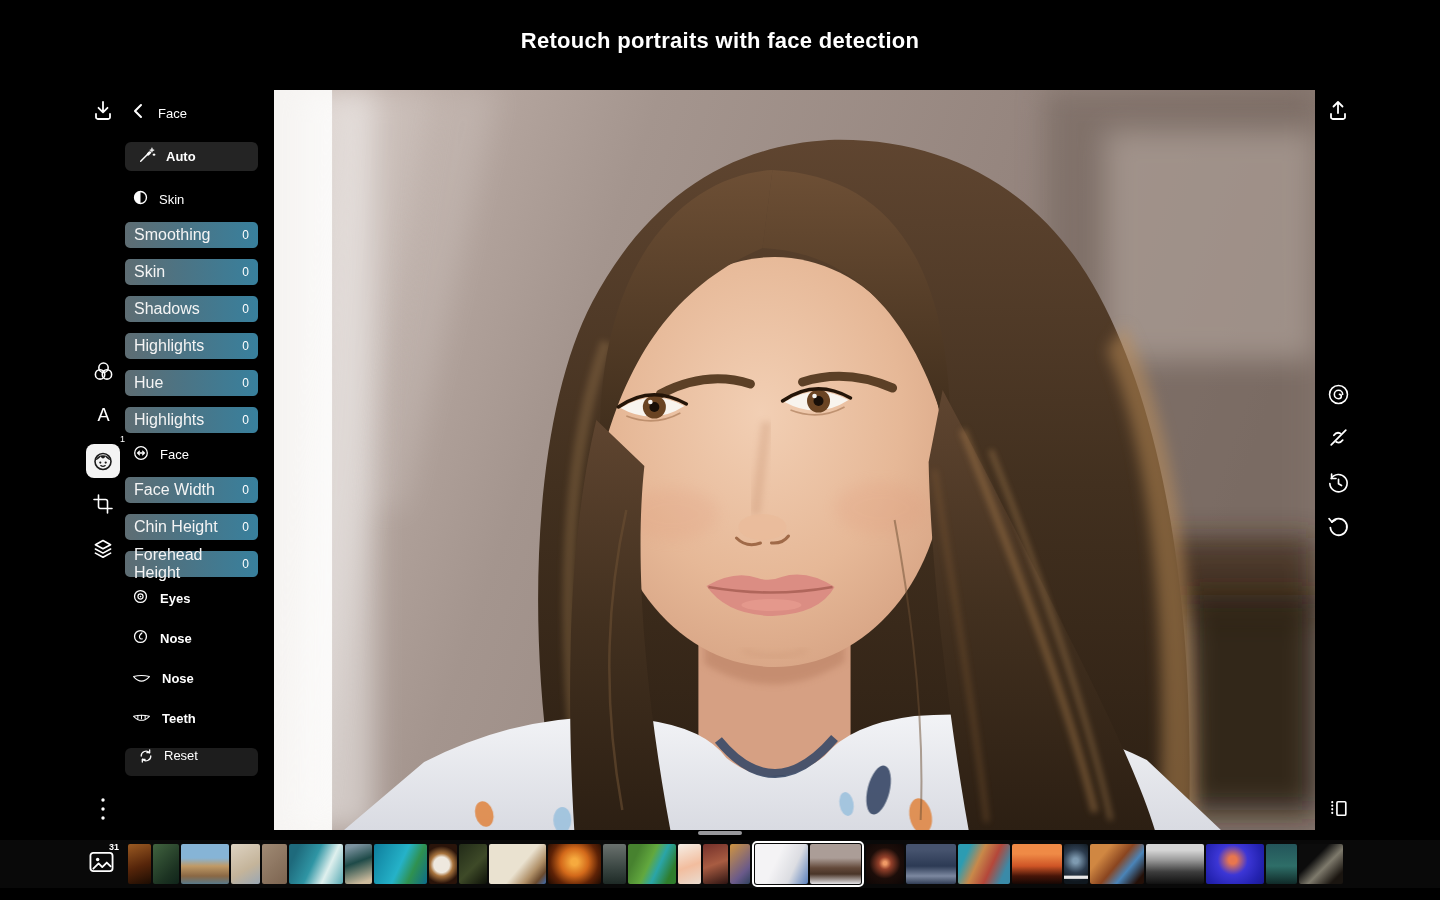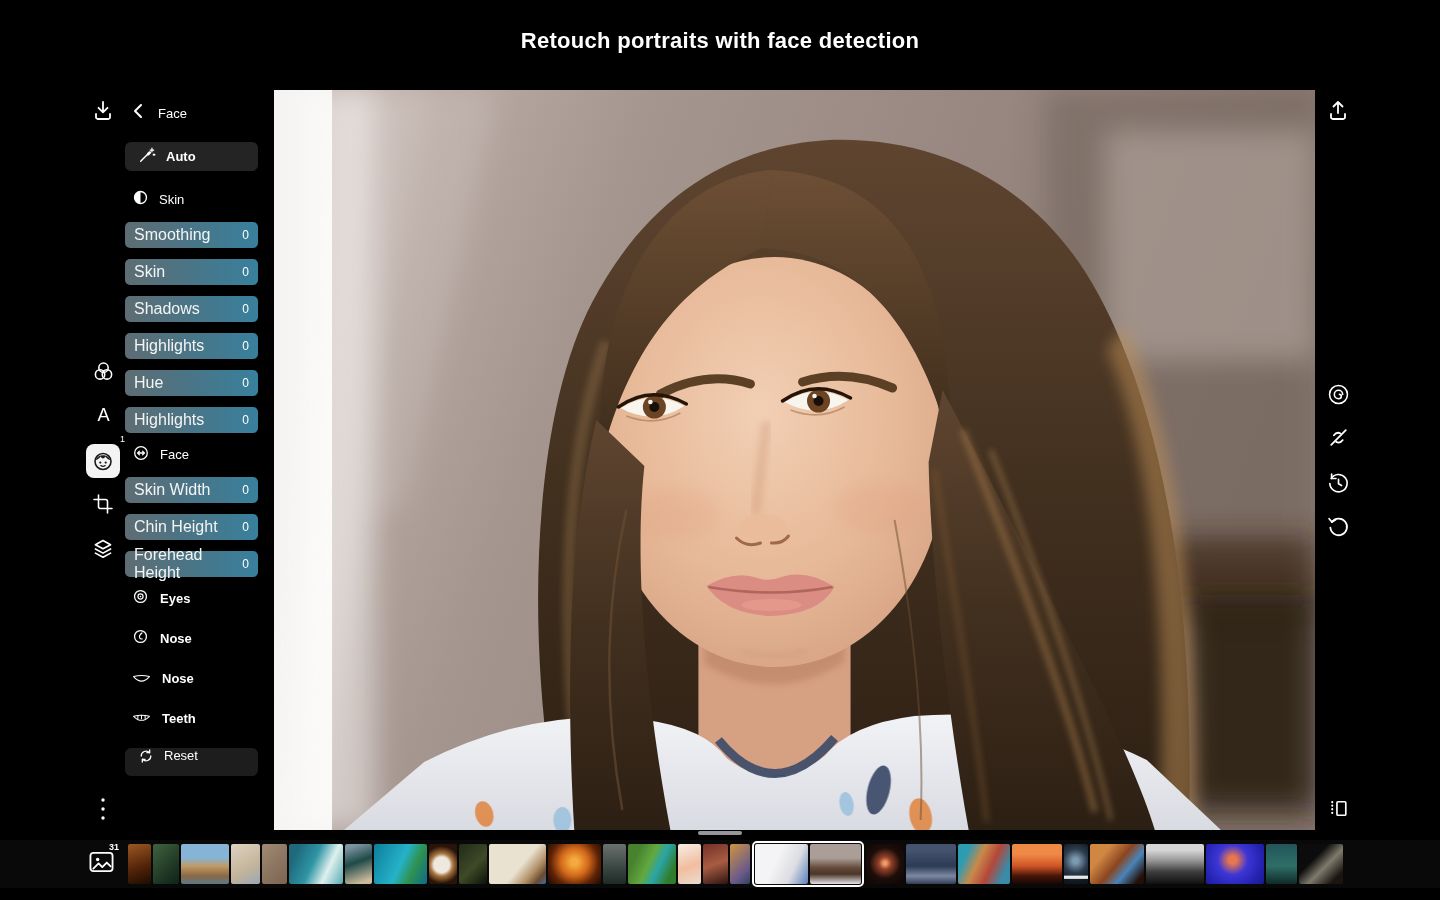--- a/index.html
+++ b/index.html
@@ -167,21 +167,21 @@
     <div class="sec-head face-head">
       <span>
         <svg width="18" height="18" viewBox="0 0 20 20" fill="none" stroke="#fff" stroke-width="1.4" stroke-linecap="round" stroke-linejoin="round">
           <circle cx="10" cy="10" r="7"></circle>
             <path d="M6.3 10h7.4M8.3 7.9 6.2 10l2.1 2.1M11.7 7.9 13.8 10l-2.1 2.1"></path>
         </svg></span>
       <span>Face</span>
     </div>
 
     <div class="slider">
-      <span class="sl">Skin Width</span>
+      <span class="sl">Face Width</span>
       <span class="sv">0</span>
     </div>
     <div class="slider">
       <span class="sl">Chin Height</span>
       <span class="sv">0</span>
     </div>
     <div class="slider">
       <span class="sl">Forehead Height</span>
       <span class="sv">0</span>
     </div>

